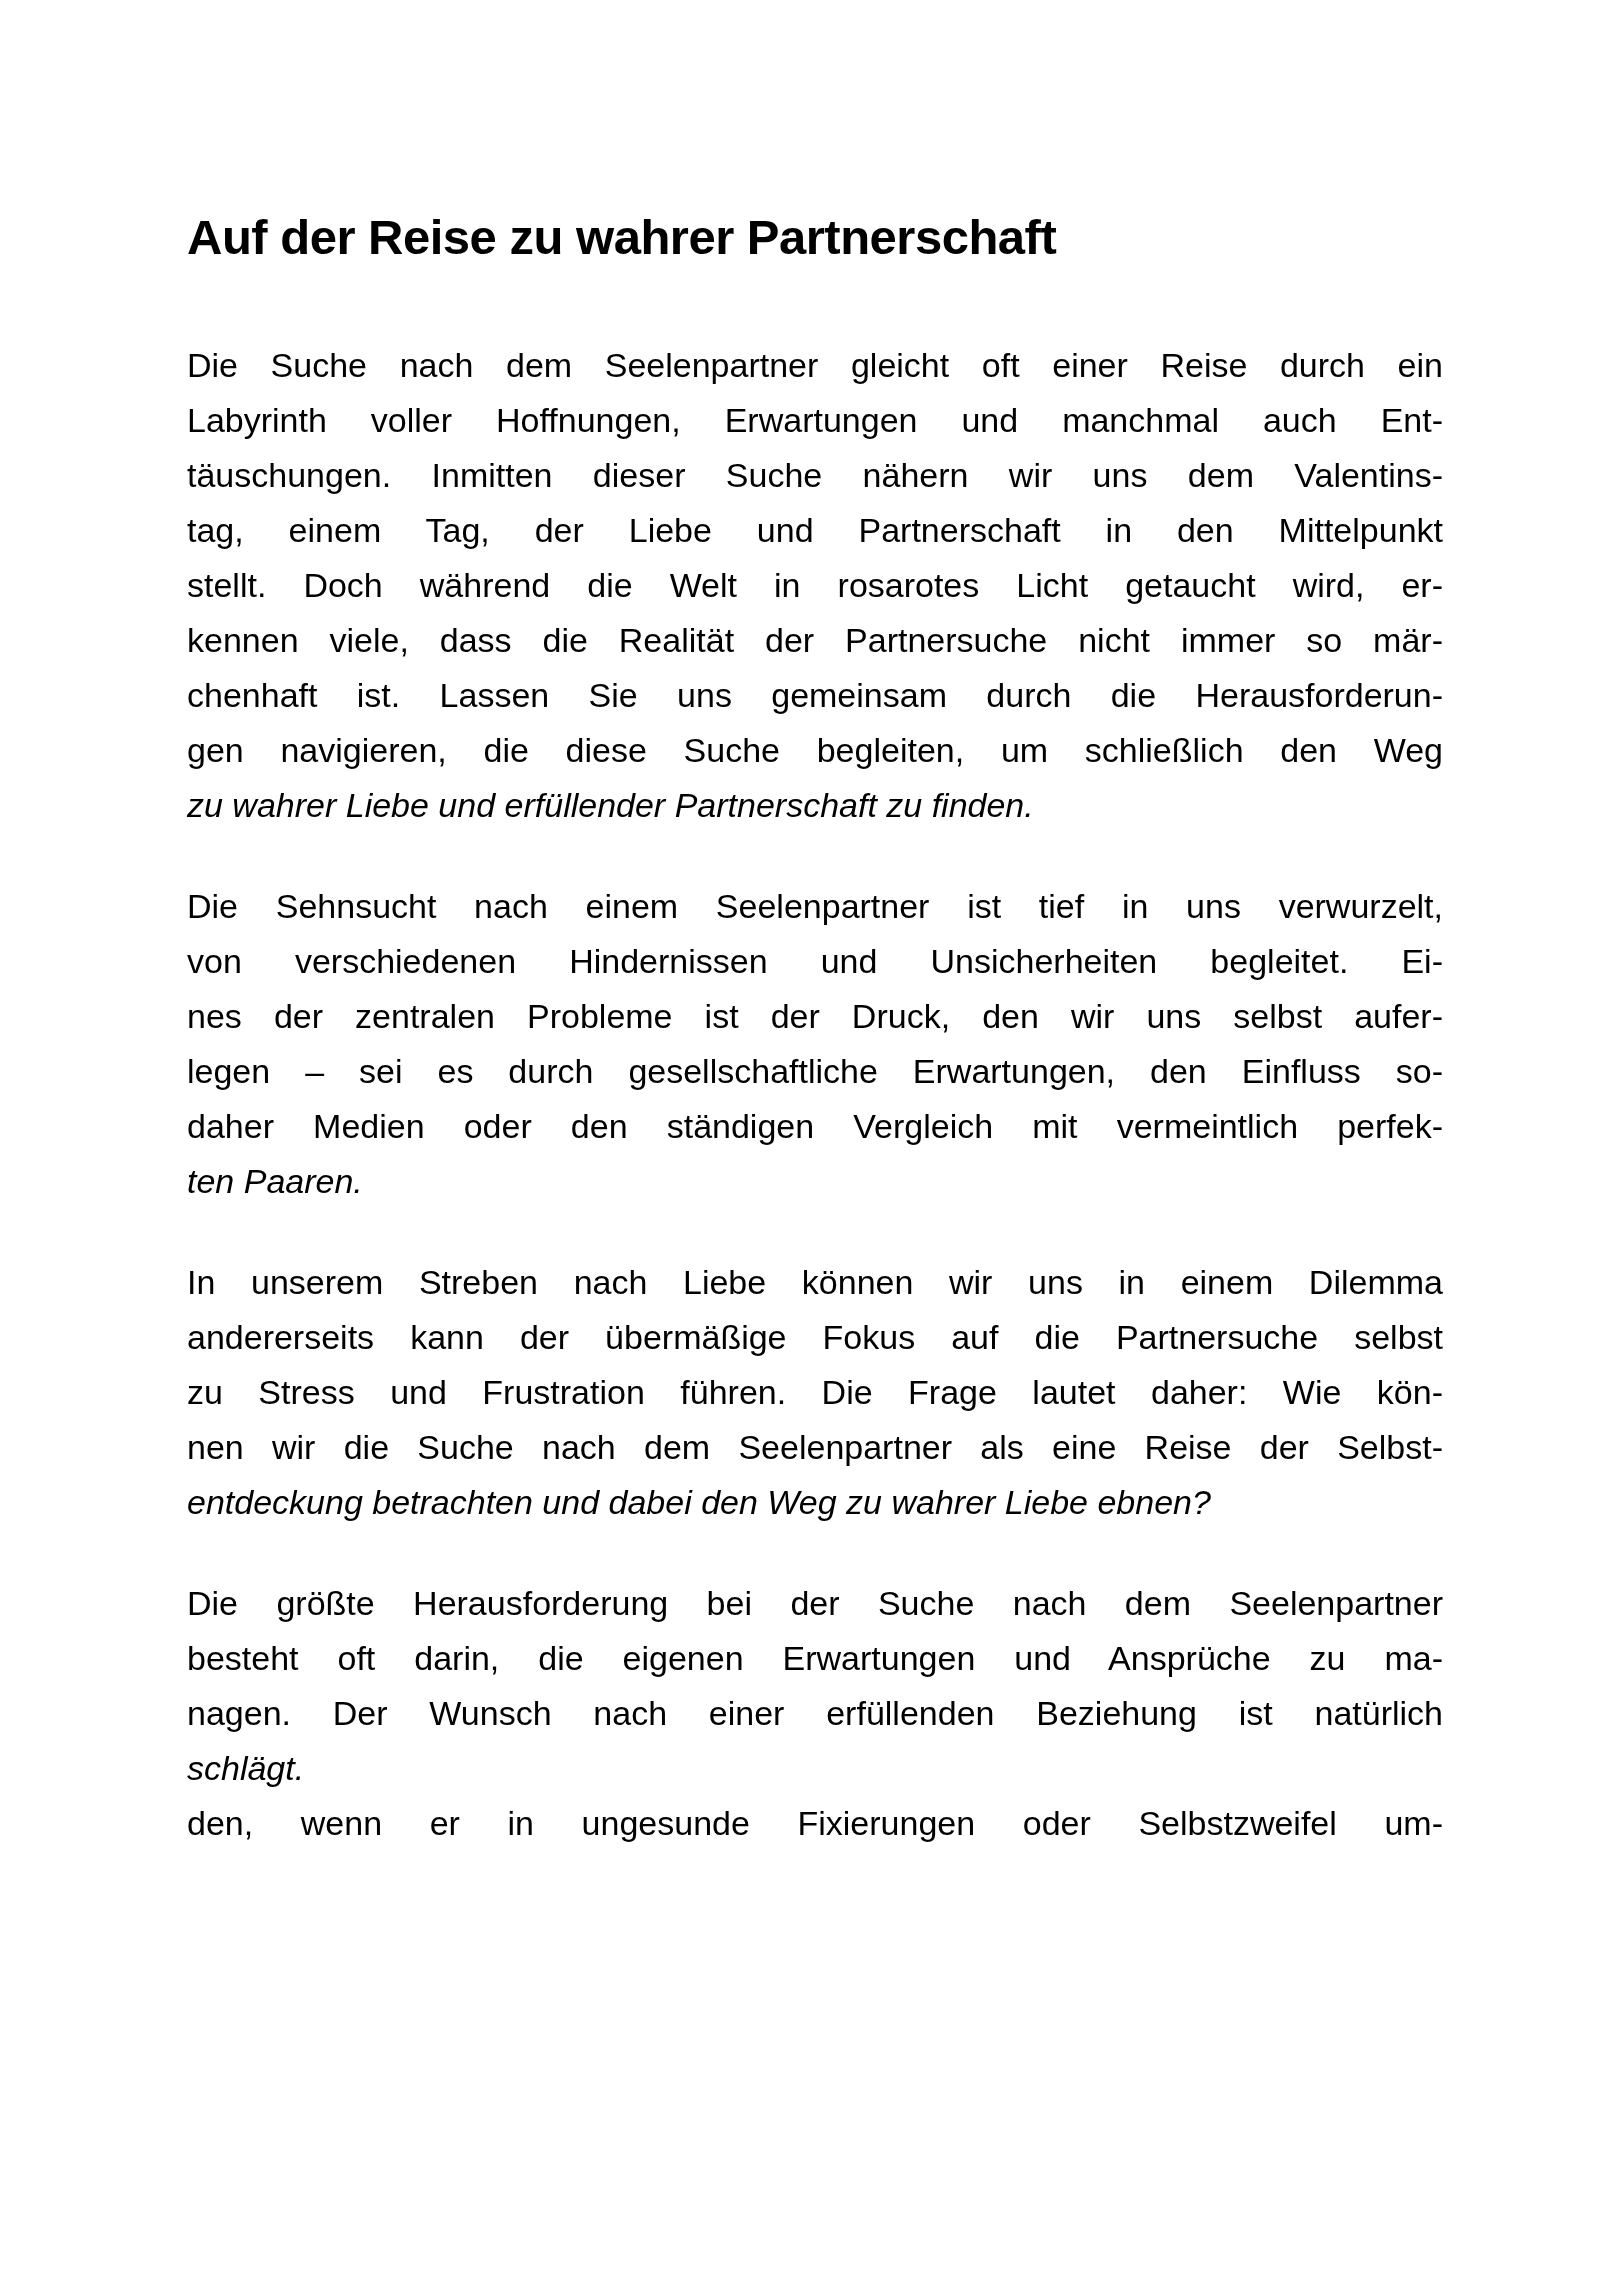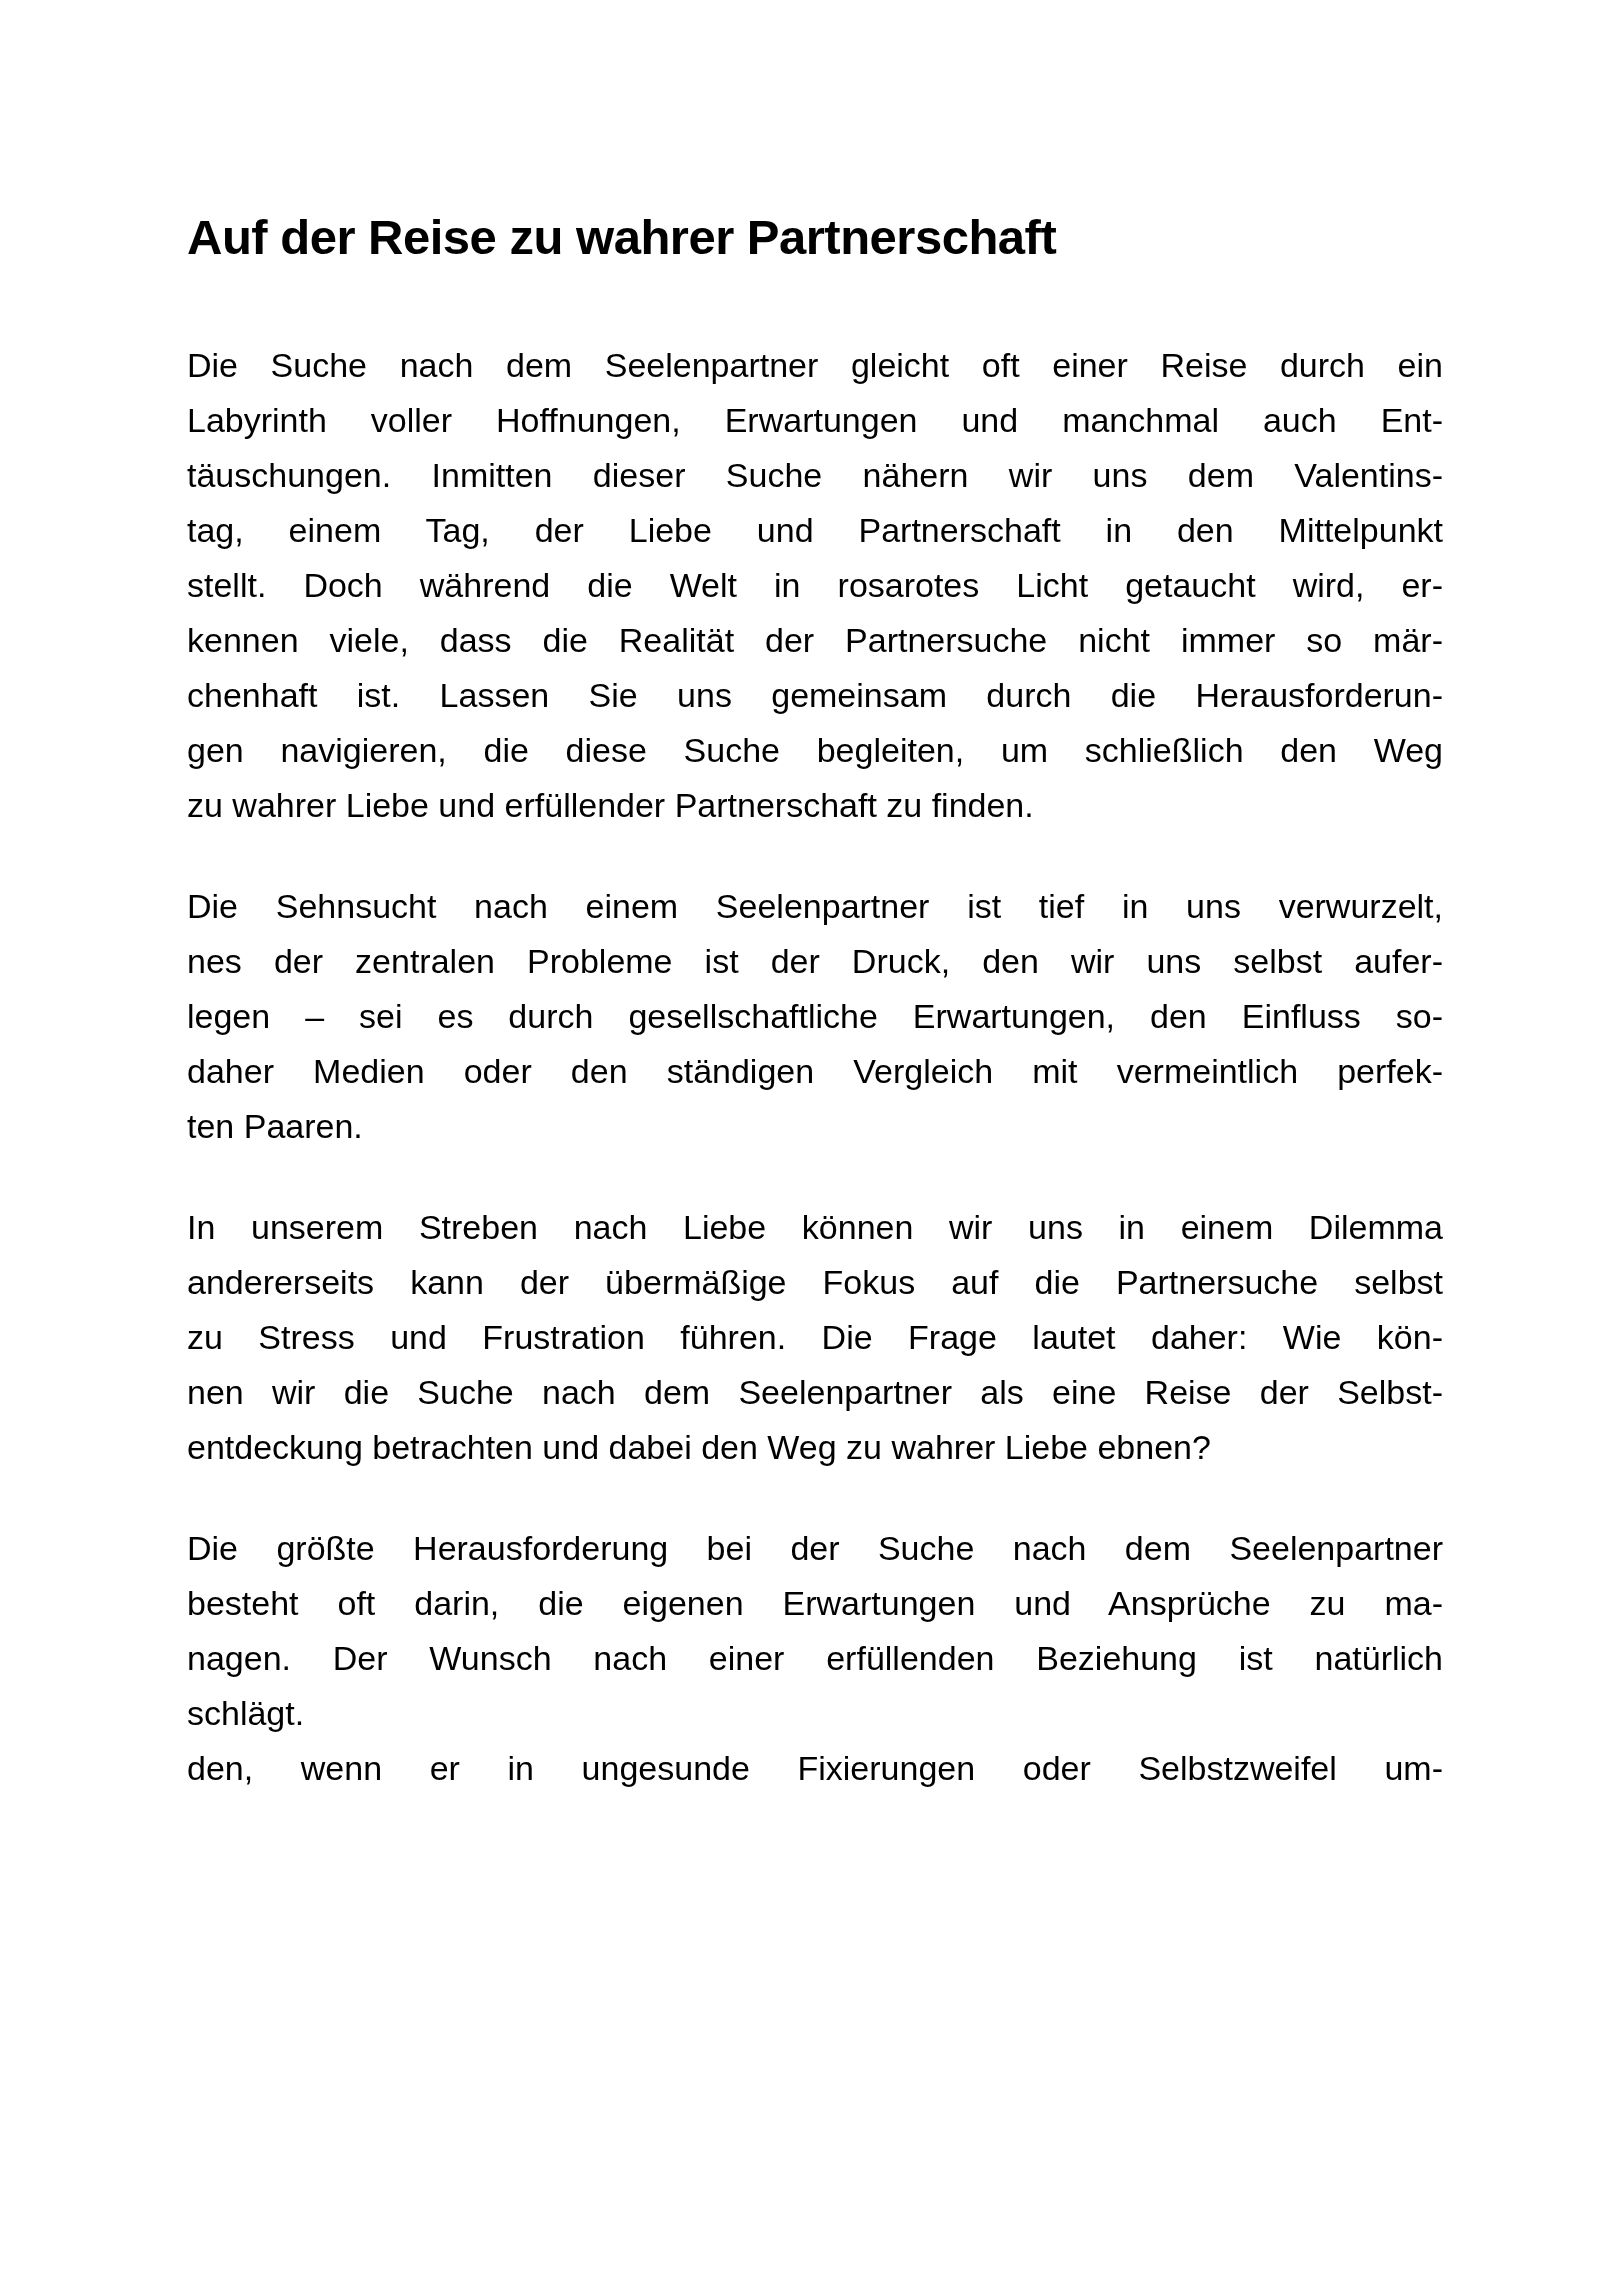--- a/index.html
+++ b/index.html
@@ -36,20 +36,21 @@
   .line {
     font-size: 34px;
     line-height: 55px;
     text-align: justify;
     text-align-last: justify;
     text-justify: inter-word;
     white-space: normal;
   }
   .line.last {
     text-align-last: left;
+    font-style: italic;
   }
 </style>
 </head>
 <body>
 
 <div class="sheet">
   <h1 class="heading">Auf der Reise zu wahrer Partnerschaft</h1>
   <div>
       <div class="para">
         <div class="line">Die Suche nach dem Seelenpartner gleicht oft einer Reise durch ein</div>
@@ -57,20 +58,21 @@
         <div class="line">täuschungen. Inmitten dieser Suche nähern wir uns dem Valentins-</div>
         <div class="line">tag, einem Tag, der Liebe und Partnerschaft in den Mittelpunkt</div>
         <div class="line">stellt. Doch während die Welt in rosarotes Licht getaucht wird, er-</div>
         <div class="line">kennen viele, dass die Realität der Partnersuche nicht immer so mär-</div>
         <div class="line">chenhaft ist. Lassen Sie uns gemeinsam durch die Herausforderun-</div>
         <div class="line">gen navigieren, die diese Suche begleiten, um schließlich den Weg</div>
         <div class="line last">zu wahrer Liebe und erfüllender Partnerschaft zu finden.</div>
       </div>
       <div class="para">
         <div class="line">Die Sehnsucht nach einem Seelenpartner ist tief in uns verwurzelt,</div>
+        <div class="line">von verschiedenen Hindernissen und Unsicherheiten begleitet. Ei-</div>
         <div class="line">nes der zentralen Probleme ist der Druck, den wir uns selbst aufer-</div>
         <div class="line">legen – sei es durch gesellschaftliche Erwartungen, den Einfluss so-</div>
         <div class="line">daher Medien oder den ständigen Vergleich mit vermeintlich perfek-</div>
         <div class="line last">ten Paaren.</div>
       </div>
       <div class="para">
         <div class="line">In unserem Streben nach Liebe können wir uns in einem Dilemma</div>
         <div class="line">andererseits kann der übermäßige Fokus auf die Partnersuche selbst</div>
         <div class="line">zu Stress und Frustration führen. Die Frage lautet daher: Wie kön-</div>
         <div class="line">nen wir die Suche nach dem Seelenpartner als eine Reise der Selbst-</div>

